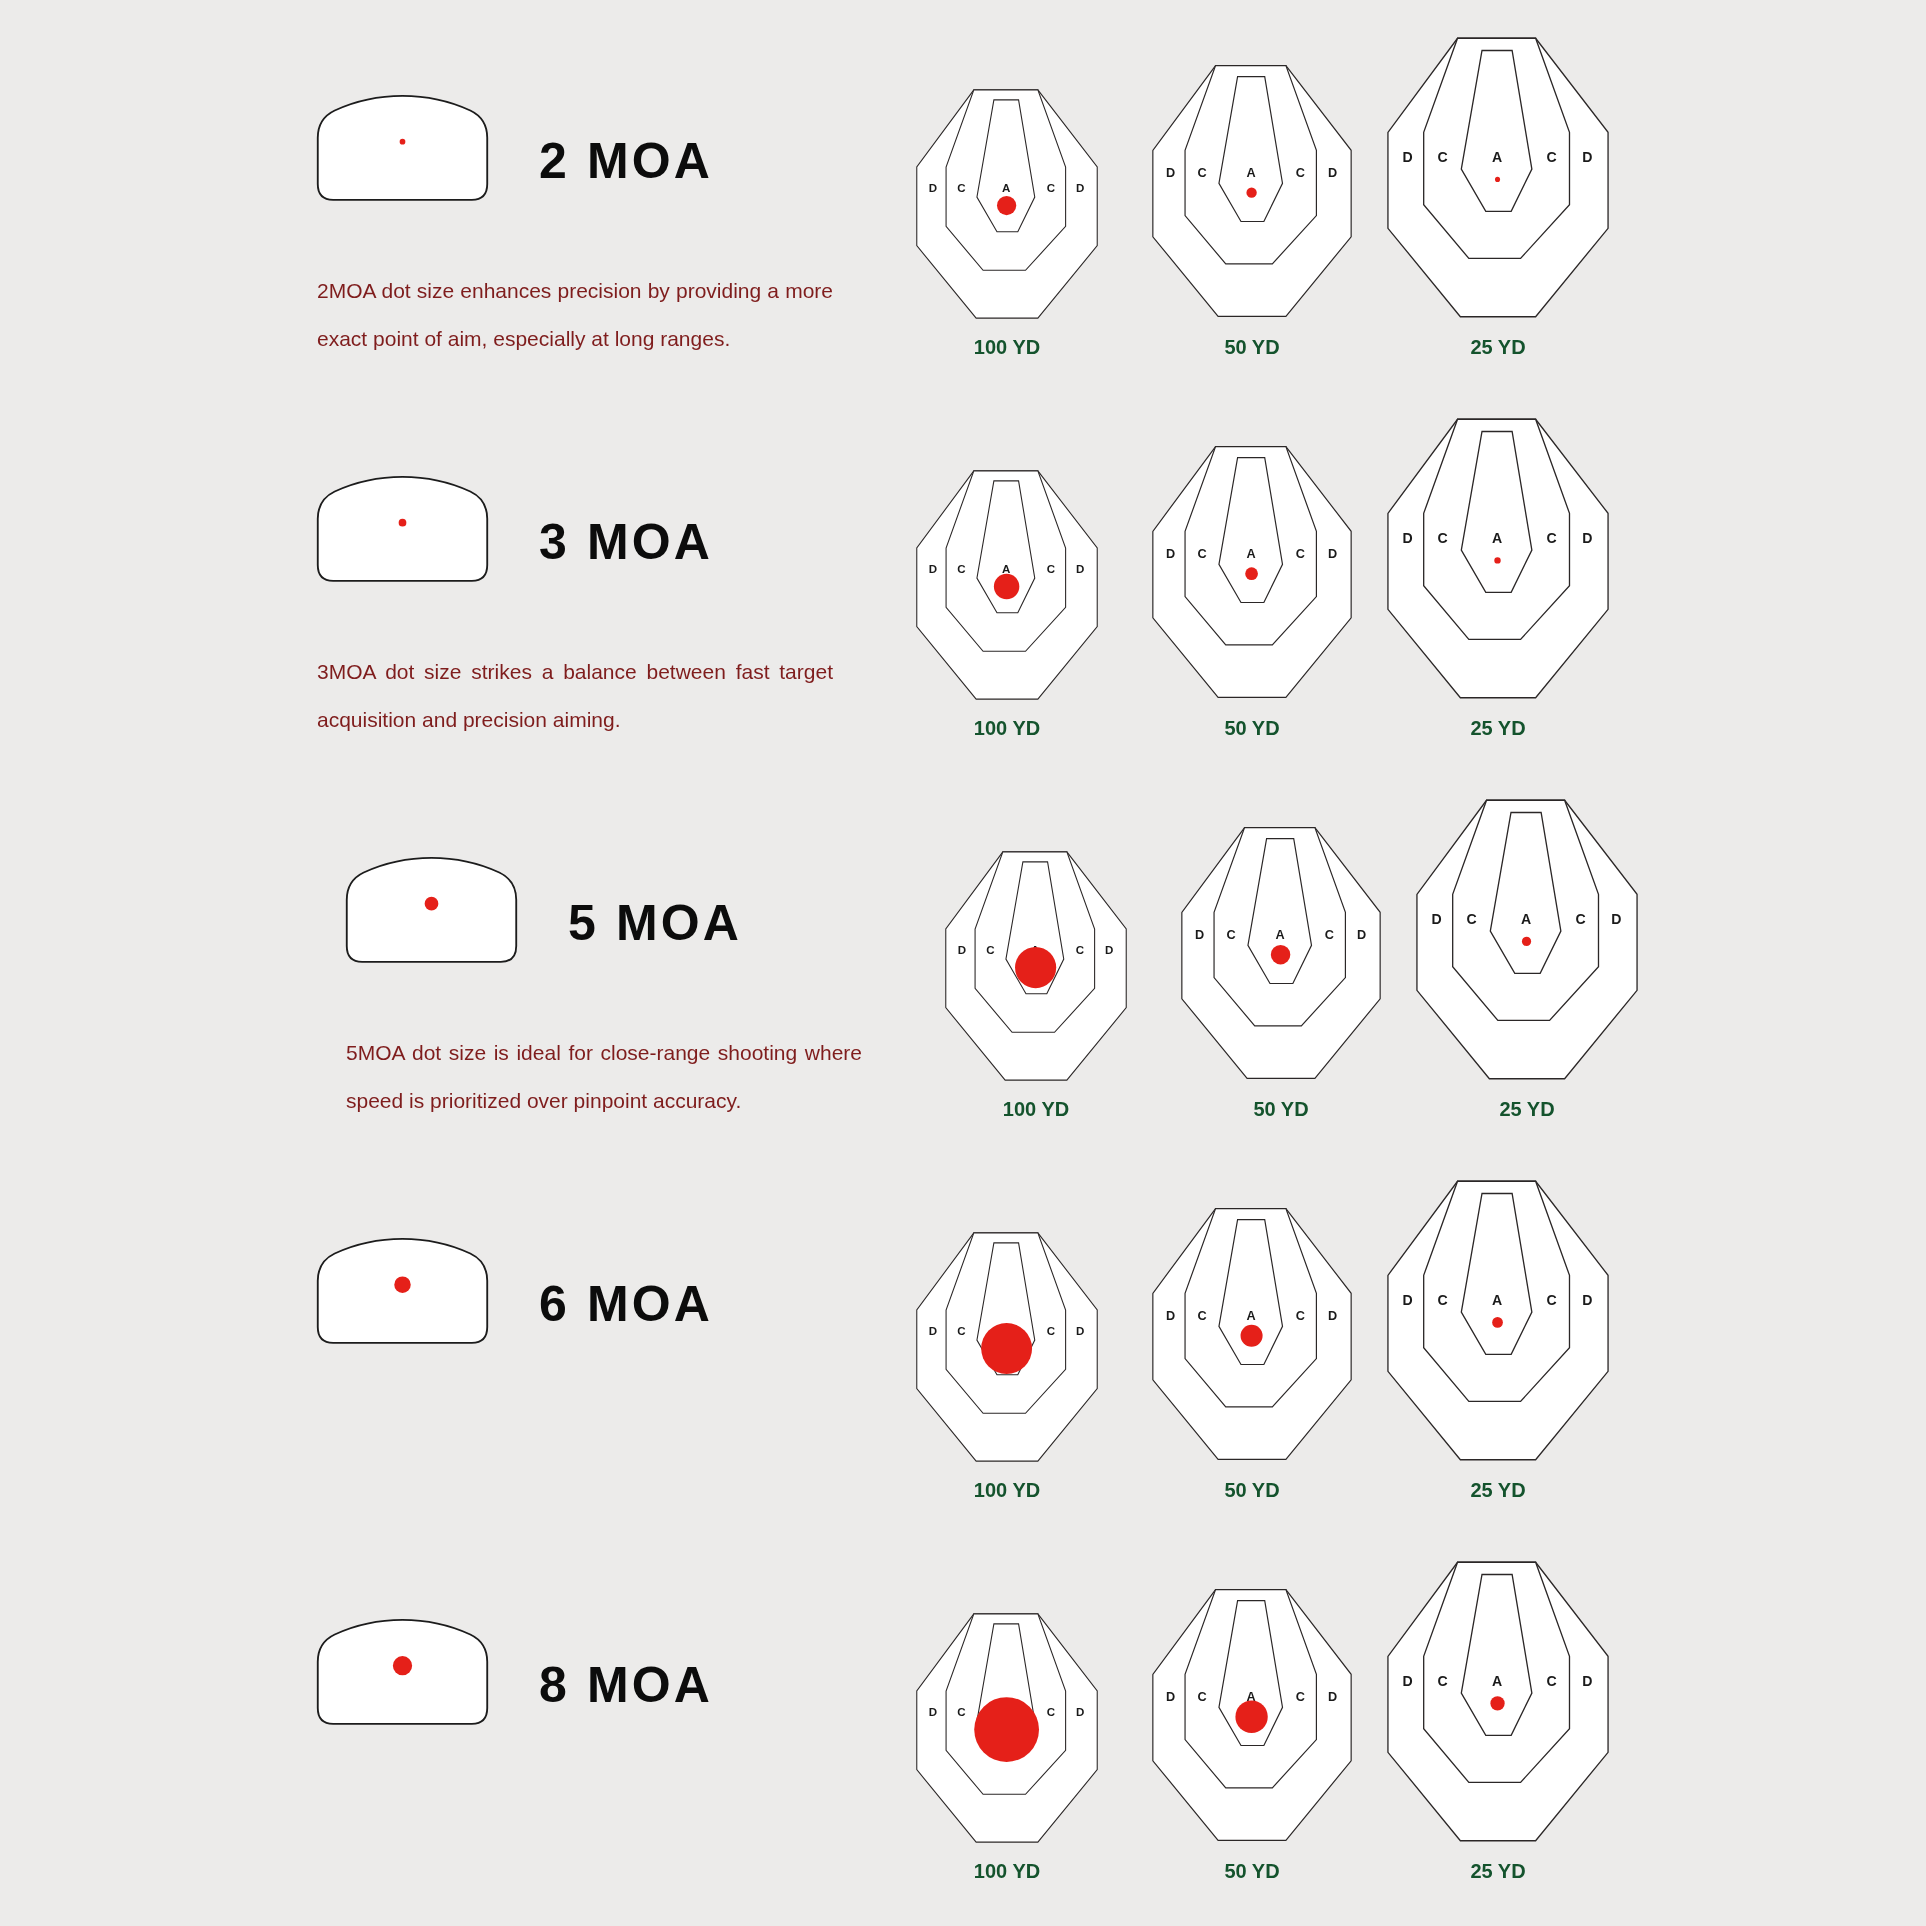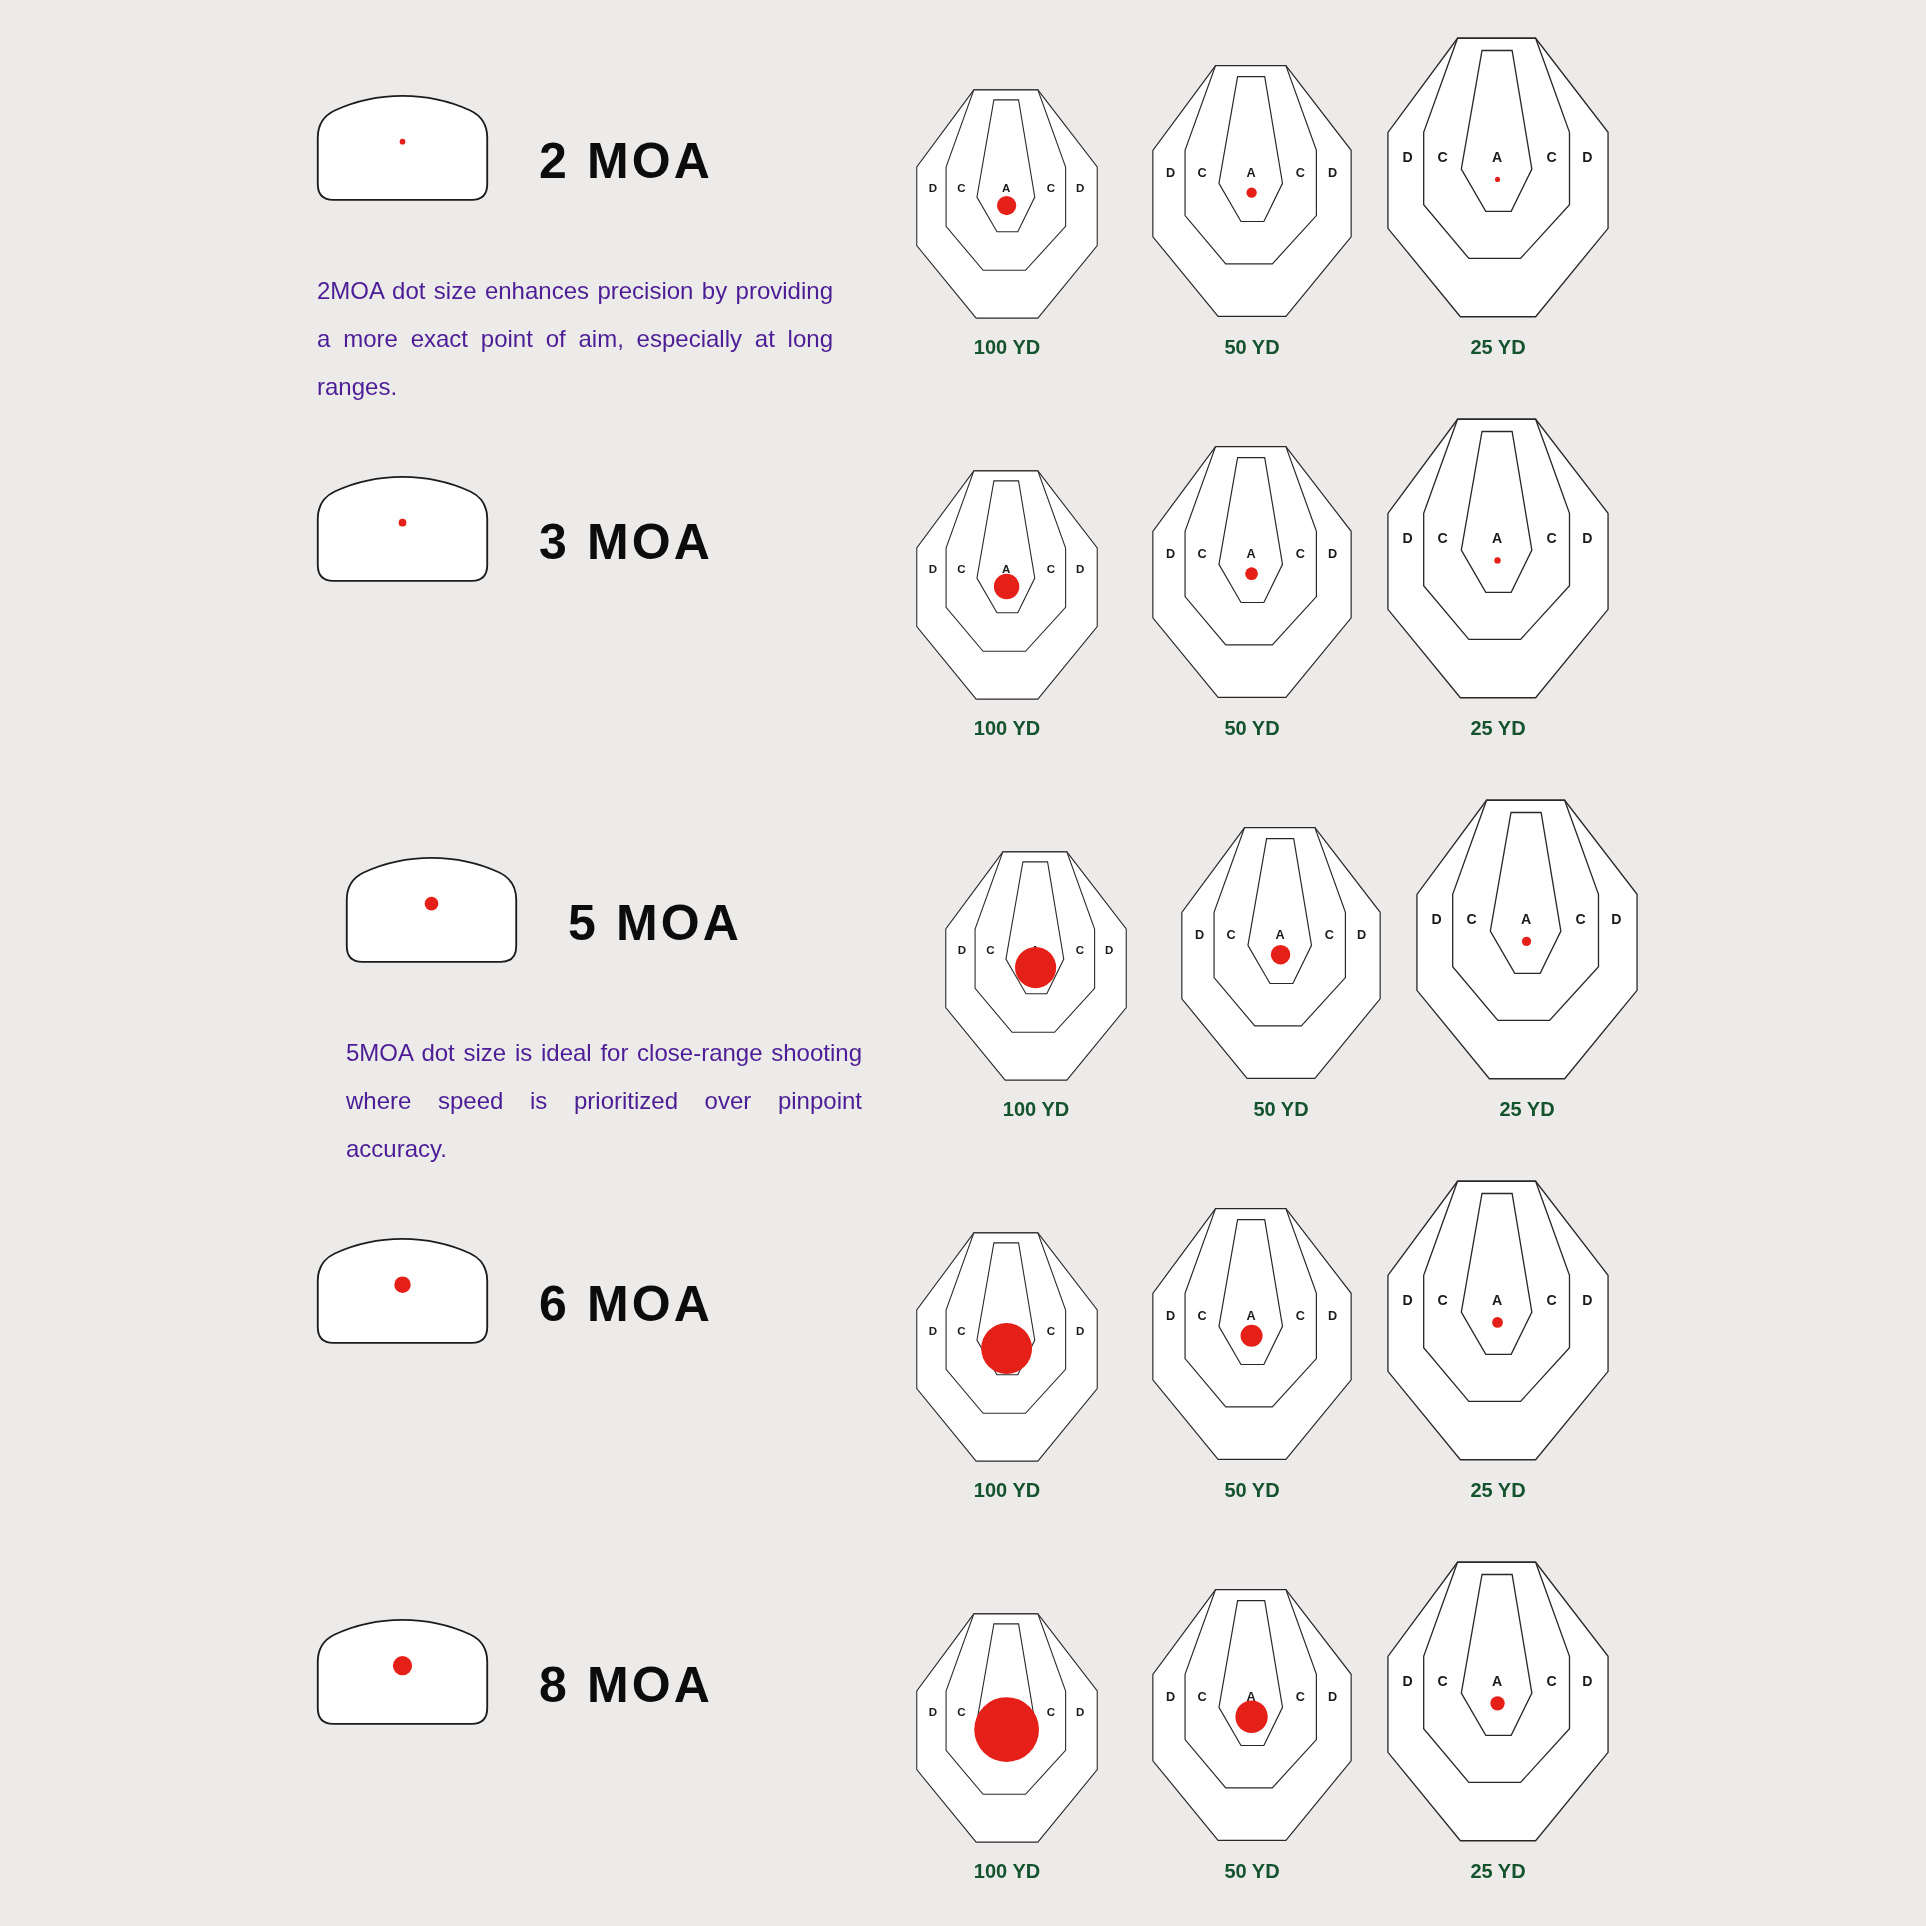--- a/index.html
+++ b/index.html
@@ -20,21 +20,21 @@
   
   .moa-heading{
     position:absolute;left:539px;top:137px;margin:0;
     font-size:50px;line-height:49px;font-weight:bold;
     letter-spacing:3.1px;color:#0C0C0C;white-space:nowrap;
   }
 
   
   .moa-desc{
     position:absolute;left:317px;top:267px;width:516px;margin:0;
-    font-size:24px;line-height:48px;color:#4c1d95;
+    font-size:21px;line-height:48px;color:#7f1d1d;
     text-align:justify;
   }
   .moa-row.tight .moa-desc{line-height:44px;top:270px;}
 
   
   .target{position:absolute;margin:0;}
   .target svg{display:block;overflow:visible;}
   .t100{left:916px;top:89px;}  .t100 svg{width:182px;height:230px;}
   .t50 {left:1152px;top:64px;}   .t50  svg{width:200px;height:254px;}
   .t25 {left:1387px;top:37px;}   .t25  svg{width:222px;height:281px;}
@@ -116,20 +116,21 @@
 
     <section class="moa-row" style="top: 381px;">
 
       <svg class="sight-window" viewBox="0 0 222 148">
         <path class="win-frame" d="M 21,146.5 L 201,146.5 Q 221,146.5 221,126 L 221,66 Q 221,41 199,30.5 Q 158,11.5 111,11.5 Q 64,11.5 23,30.5 Q 1,41 1,66 L 1,126 Q 1,146.5 21,146.5 Z"></path>
         <circle class="red-dot" cx="111" cy="71" r="5"></circle>
       </svg>
 
       <h2 class="moa-heading">3 MOA</h2>
 
+      <p class="moa-desc">3MOA dot size strikes a balance between fast target acquisition and precision aiming.</p>
 
       <figure class="target t100">
         <svg viewBox="0 0 236 298">
           <polygon class="zone" points="75,1 158,1 235,101 235,203 158,297 78,297 1,203 1,101"></polygon>
           <polygon class="zone" points="75,1 158,1 194,101 194,178 142,235 87,235 39,178 39,101"></polygon>
           <polygon class="zone" points="101,14 133,14 154,140 132,185 105,185 79,140"></polygon>
           <text class="zone-letter" x="22" y="133">D</text>
           <text class="zone-letter" x="59" y="133">C</text>
           <text class="zone-letter" x="117" y="133">A</text>
           <text class="zone-letter" x="175" y="133">C</text>

